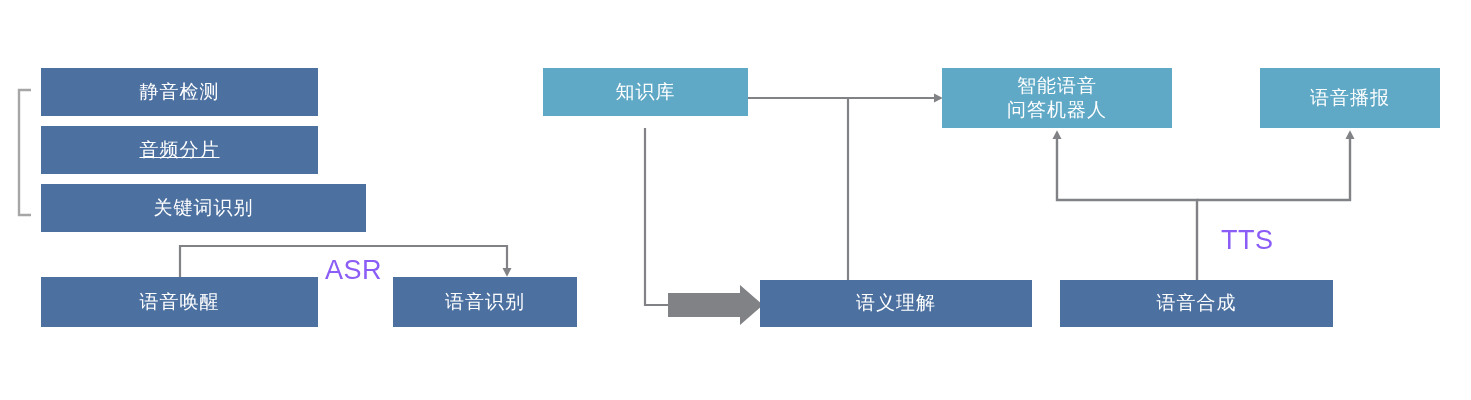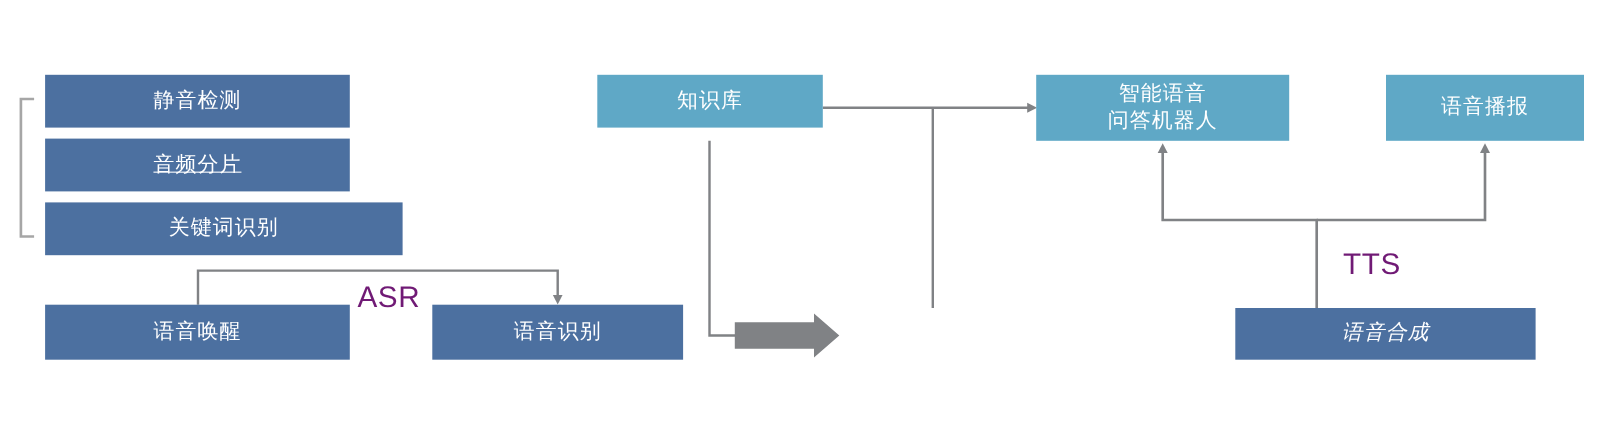--- a/index.html
+++ b/index.html
@@ -24,21 +24,21 @@
     letter-spacing:1px;
     font-weight:400;
     user-select:none;
   }
   .node.dark{background:#4c70a0;}
   .node.light{background:#5fa8c6;}
   .node .label{white-space:pre-line;display:block;}
 
   .edge-label{
     position:absolute;
-    color:#701a75;
+    color:#8b5cf6;
     font-size:27px;
     letter-spacing:0.5px;
     font-family:"Liberation Sans","DejaVu Sans",sans-serif;
   }
 
   svg.wires{
     position:absolute;
     left:0;top:0;
     width:1471px;height:400px;
     pointer-events:none;
@@ -81,35 +81,38 @@
   </div>
 
   <div class="node dark" style="left:41px;top:184px;width:325px;height:48px;">
     <span class="label">关键词识别</span>
   </div>
 
   <div class="node dark" style="left:41px;top:277px;width:277px;height:50px;">
     <span class="label">语音唤醒</span>
   </div>
 
-  <div class="node dark" style="left:393px;top:277px;width:228px;height:50px;">
+  <div class="node dark" style="left:393px;top:277px;width:184px;height:50px;">
     <span class="label">语音识别</span>
   </div>
 
   <div class="node light" style="left:543px;top:68px;width:205px;height:48px;">
     <span class="label">知识库</span>
   </div>
 
+  <div class="node dark" style="left:760px;top:280px;width:272px;height:47px;">
+    <span class="label">语义理解</span>
+  </div>
 
   <div class="node light" style="left:942px;top:68px;width:230px;height:60px;">
     <span class="label">智能语音
 问答机器人</span>
   </div>
 
-  <div class="node dark" style="left:1123px;top:280px;width:273px;height:47px;font-style:italic;">
+  <div class="node dark" style="left:1060px;top:280px;width:273px;height:47px;">
     <span class="label">语音合成</span>
   </div>
 
   <div class="node light" style="left:1260px;top:68px;width:180px;height:60px;">
     <span class="label">语音播报</span>
   </div>
 
   <div class="edge-label" style="left:325px;top:255px;text-align:center;">ASR</div>
 
   <div class="edge-label" style="left:1221px;top:225px;">TTS</div>

